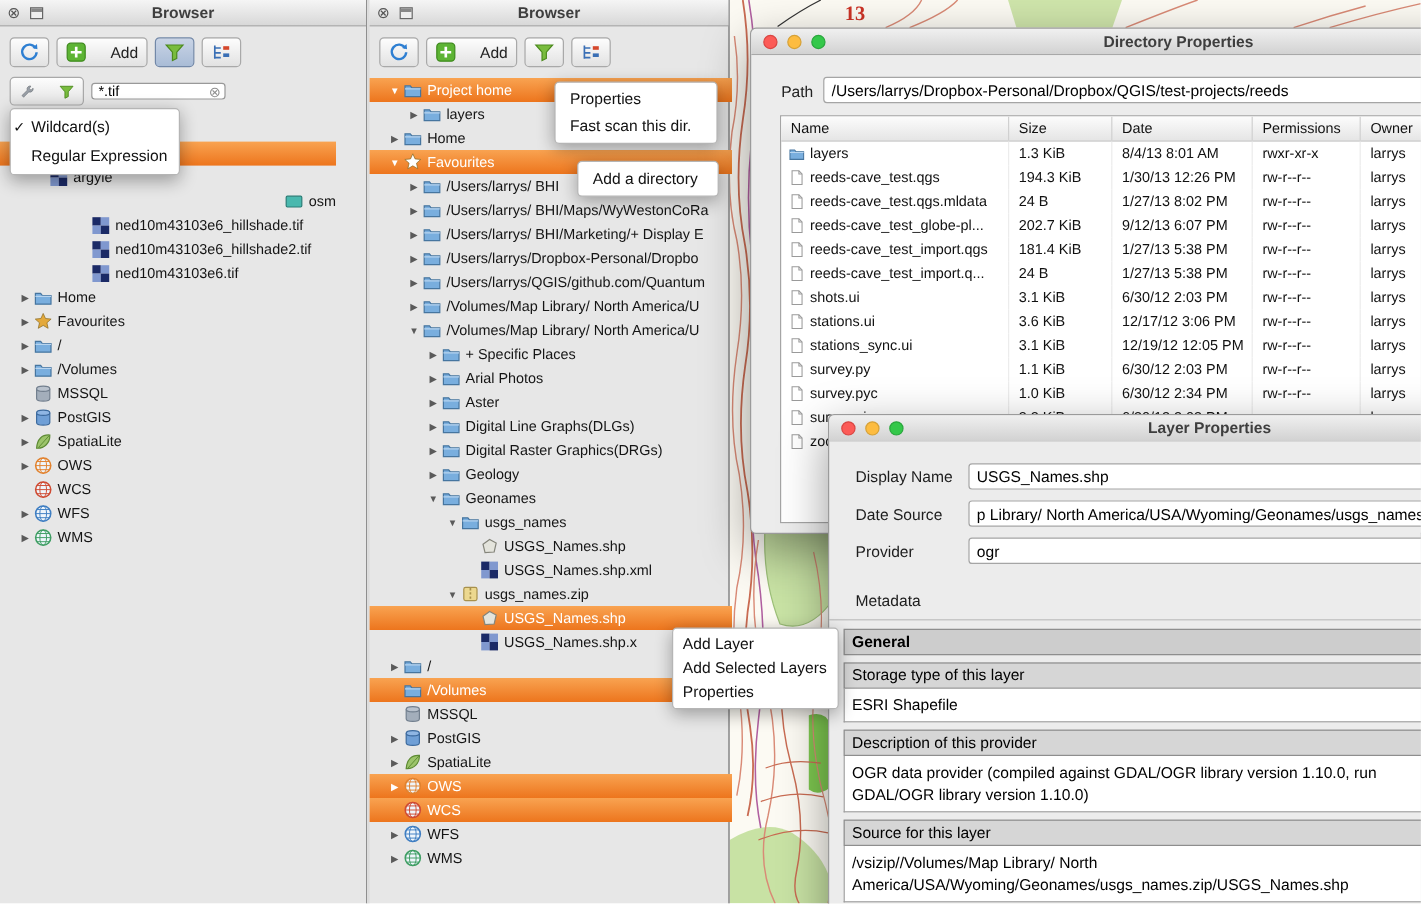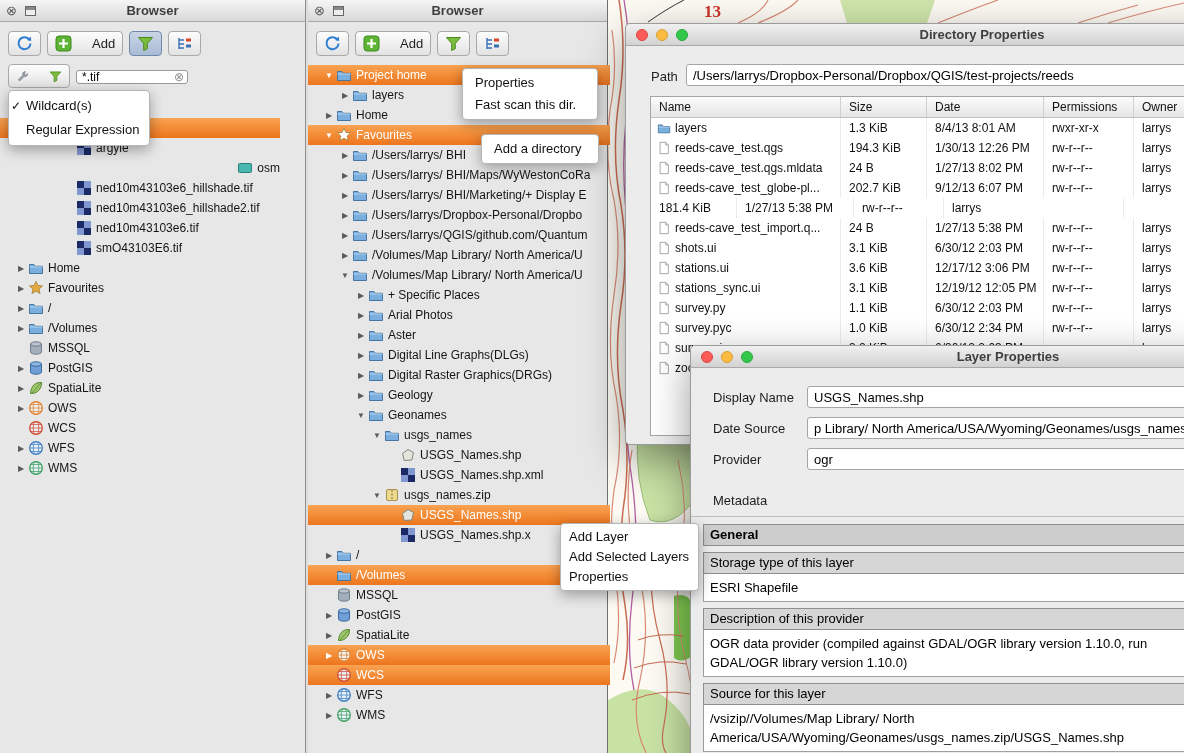--- a/index.html
+++ b/index.html
@@ -232,21 +232,21 @@
     </span>
   </div>
   <div id="p1-tree" class="tree">
       <div class="trow sel" style="padding-left: 62px;">
         <span class="arrow"></span>
         <svg class="ic ic-raster">
           <use href="#i-raster"></use>
         </svg>
         <span class="lbl"></span>
       </div>
-      <div class="trow" style="padding-left: 62px;">
+      <div class="trow" style="padding-left: 27px;">
         <span class="arrow"></span>
         <svg class="ic ic-raster">
           <use href="#i-raster"></use>
         </svg>
         <span class="lbl">argyle</span>
       </div>
       <div class="trow" style="padding-left: 62px; justify-content: flex-end;">
         <span class="arrow"></span>
         <svg class="ic ic-layer">
           <use href="#i-layer"></use>
@@ -266,27 +266,20 @@
           <use href="#i-raster"></use>
         </svg>
         <span class="lbl">ned10m43103e6_hillshade2.tif</span>
       </div>
       <div class="trow" style="padding-left: 62px;">
         <span class="arrow"></span>
         <svg class="ic ic-raster">
           <use href="#i-raster"></use>
         </svg>
         <span class="lbl">ned10m43103e6.tif</span>
-      </div>
-      <div class="trow" style="padding-left: 62px;">
-        <span class="arrow"></span>
-        <svg class="ic ic-raster">
-          <use href="#i-raster"></use>
-        </svg>
-        <span class="lbl">smO43103E6.tif</span>
       </div>
       <div class="trow" style="padding-left: 14px;">
         <span class="arrow">▶</span>
         <svg class="ic ic-folder">
           <use href="#i-folder"></use>
         </svg>
         <span class="lbl">Home</span>
       </div>
       <div class="trow" style="padding-left: 14px;">
         <span class="arrow">▶</span>
@@ -687,20 +680,26 @@
               <use href="#i-file"></use>
             </svg>
             <span>reeds-cave_test_globe-pl...</span>
           </div>
           <div class="cell c1">202.7 KiB</div>
           <div class="cell c2">9/12/13 6:07 PM</div>
           <div class="cell c3">rw-r--r--</div>
           <div class="cell c4">larrys</div>
         </div>
         <div class="dt-row">
+          <div class="cell c0">
+            <svg class="ic ic-file">
+              <use href="#i-file"></use>
+            </svg>
+            <span>reeds-cave_test_import.qgs</span>
+          </div>
           <div class="cell c1">181.4 KiB</div>
           <div class="cell c2">1/27/13 5:38 PM</div>
           <div class="cell c3">rw-r--r--</div>
           <div class="cell c4">larrys</div>
         </div>
         <div class="dt-row">
           <div class="cell c0">
             <svg class="ic ic-file">
               <use href="#i-file"></use>
             </svg>

